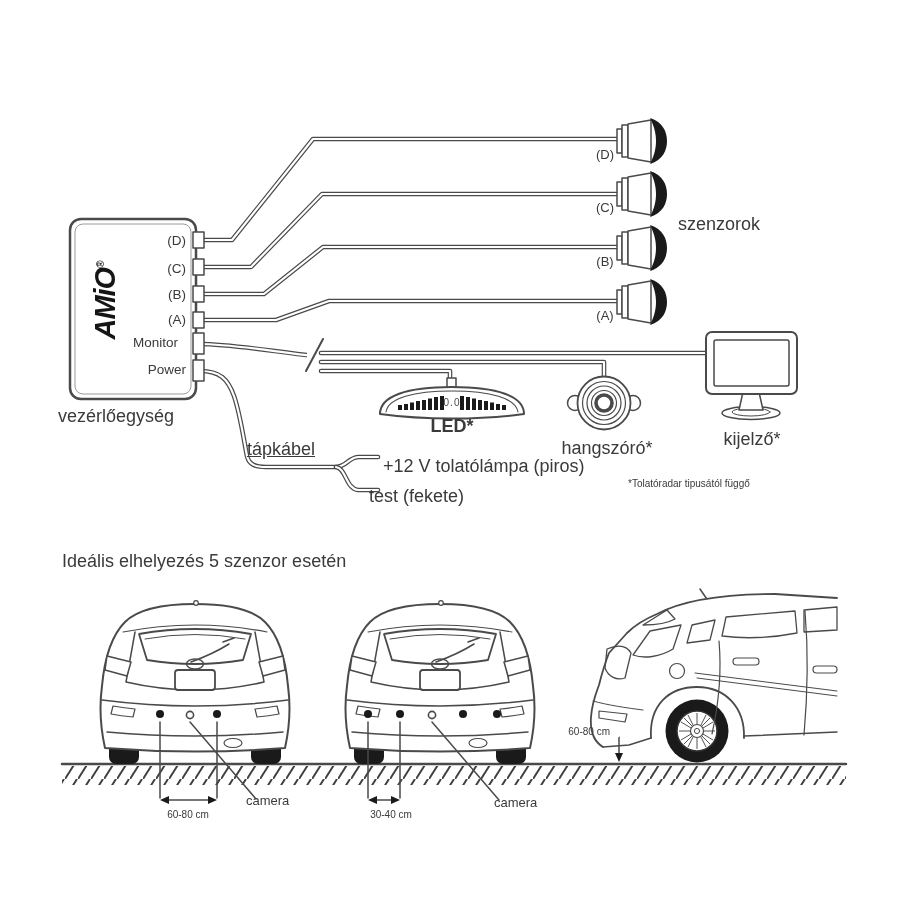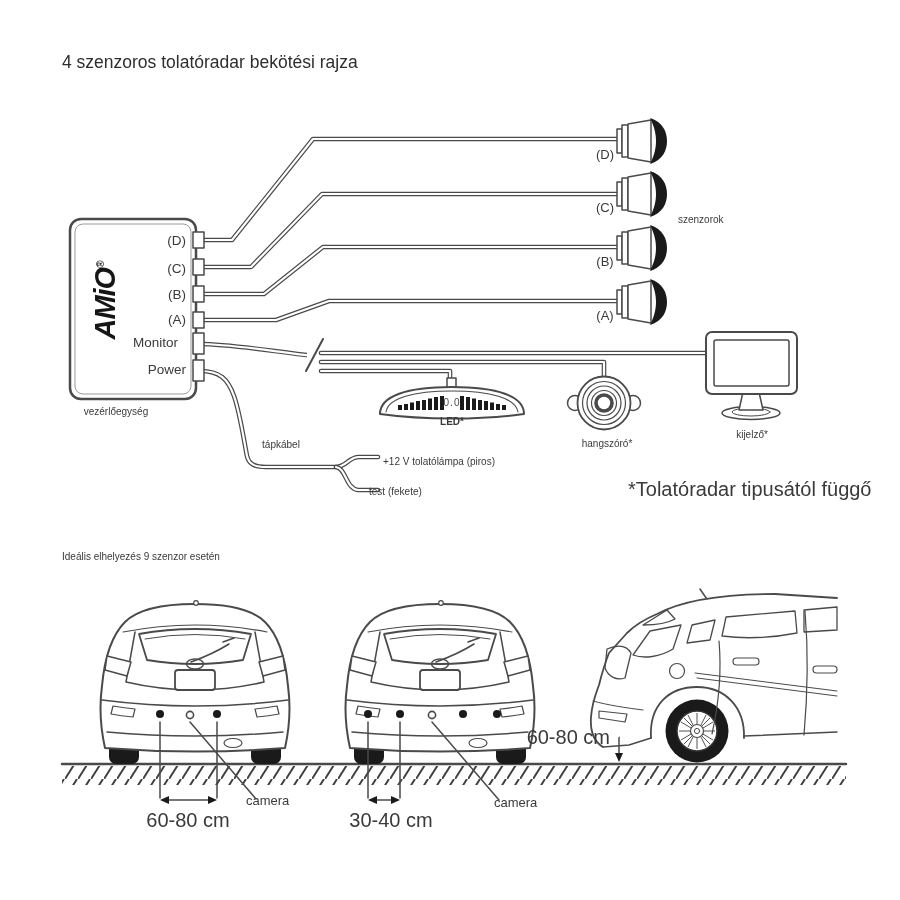--- a/index.html
+++ b/index.html
@@ -3,22 +3,22 @@
 <meta charset="utf-8">
 <style>
   html,body{margin:0;padding:0;background:#fff;}
   #stage{position:relative;width:900px;height:900px;background:#fff;overflow:hidden;
          font-family:"Liberation Sans", sans-serif;color:#3a3a3a;}
   #art{position:absolute;left:0;top:0;}
   .lbl{position:absolute;white-space:nowrap;color:#3a3a3a;}
   .ctr{text-align:center;}
   .rgt{text-align:right;}
   .title{font-size:17.5px;color:#2e2e2e;}
-  .h15{font-size:10px;}
-  .h14{font-size:20px;}
+  .h15{font-size:18px;}
+  .h14{font-size:10px;}
   .small{font-size:13px;}
   .port{font-size:13.5px;}
   .logo{font-size:29px;font-weight:bold;font-style:italic;letter-spacing:-1px;color:#151515;
         transform:rotate(-90deg);}
   .logo sup{font-size:10px;font-style:normal;}
   .ledval{font-size:10px;color:#4a4a4a;letter-spacing:1px;}
   .co{stroke:#4a4a4a;stroke-width:4.6;fill:none;stroke-linejoin:round;stroke-linecap:round;}
   .ci{stroke:#ffffff;stroke-width:2.2;fill:none;stroke-linejoin:round;stroke-linecap:round;}
   .ln{stroke:#4a4a4a;fill:none;stroke-linecap:round;stroke-linejoin:round;}
   .fw{fill:#ffffff;}
@@ -238,21 +238,20 @@
     <rect x="188" y="73" width="26" height="7" rx="3.5" class="ln" stroke-width="1.2"></rect>
     <rect x="268" y="81" width="24" height="7" rx="3.5" class="ln" stroke-width="1.2"></rect>
     <path class="ln" stroke-width="1" d="M150,88 L292,106 M152,93 L292,111"></path>
     <circle cx="132" cy="86" r="7.5" class="ln" stroke-width="1.2"></circle>
     <path class="ln" stroke-width="1.3" d="M62,64 C74,59 82,61 86,68 L80,93 C71,96 63,91 60,83 Z"></path>
     <path class="ln" stroke-width="1.2" d="M54,126 L82,129 L80,137 L54,133 Z"></path>
     <path class="ln" stroke-width="1" d="M48,116 C62,120 82,123 98,125"></path>
   </g>
 </svg>
 
-  <div class="lbl title" style="left:62px;top:52px;">4 szenzoros tolatóradar bekötési rajza</div>
 
   <div class="lbl logo" style="left:55px;top:284px;width:100px;text-align:center;">
     <span>AMiO</span><sup>®</sup>
   </div>
 
   <div class="lbl port rgt" style="left:128px;top:233px;width:58px;">(D)</div>
   <div class="lbl port rgt" style="left:128px;top:261px;width:58px;">(C)</div>
   <div class="lbl port rgt" style="left:128px;top:287px;width:58px;">(B)</div>
   <div class="lbl port rgt" style="left:128px;top:312px;width:58px;">(A)</div>
   <div class="lbl port rgt" style="left:120px;top:335px;width:58px;">Monitor</div>
@@ -264,27 +263,27 @@
   <div class="lbl small ctr" style="left:585px;top:200px;width:40px;">(C)</div>
   <div class="lbl small ctr" style="left:585px;top:254px;width:40px;">(B)</div>
   <div class="lbl small ctr" style="left:585px;top:308px;width:40px;">(A)</div>
   <div class="lbl h15" style="left:678px;top:214px;">szenzorok</div>
 
   <div class="lbl ledval ctr" style="left:432px;top:397px;width:40px;">0.0</div>
   <div class="lbl h15 ctr" style="left:412px;top:416px;width:80px;font-weight:bold;">LED*</div>
   <div class="lbl h15 ctr" style="left:547px;top:438px;width:120px;">hangszóró*</div>
   <div class="lbl h15 ctr" style="left:702px;top:429px;width:100px;">kijelző*</div>
 
-  <div class="lbl h15 ctr" style="left:231px;top:439px;width:100px;">tápkábel</div>
+  <div class="lbl h15 ctr" style="left:231px;top:439px;width:100px;text-decoration:underline;">tápkábel</div>
   <div class="lbl h15" style="left:383px;top:456px;">+12 V tolatólámpa (piros)</div>
   <div class="lbl h15" style="left:369px;top:486px;">test (fekete)</div>
 
   <div class="lbl h14" style="left:628px;top:478px;">*Tolatóradar tipusától függő</div>
 
-  <div class="lbl h15" style="left:62px;top:551px;">Ideális elhelyezés 9 szenzor esetén</div>
+  <div class="lbl h15" style="left:62px;top:551px;">Ideális elhelyezés 5 szenzor esetén</div>
 
   <div class="lbl h14 ctr" style="left:138px;top:809px;width:100px;">60-80 cm</div>
   <div class="lbl small" style="left:246px;top:793px;">camera</div>
   <div class="lbl h14 ctr" style="left:341px;top:809px;width:100px;">30-40 cm</div>
   <div class="lbl small" style="left:494px;top:795px;">camera</div>
   <div class="lbl h14 rgt" style="left:510px;top:726px;width:100px;">60-80 cm</div>
 
 </div>
 
 </body></html>

